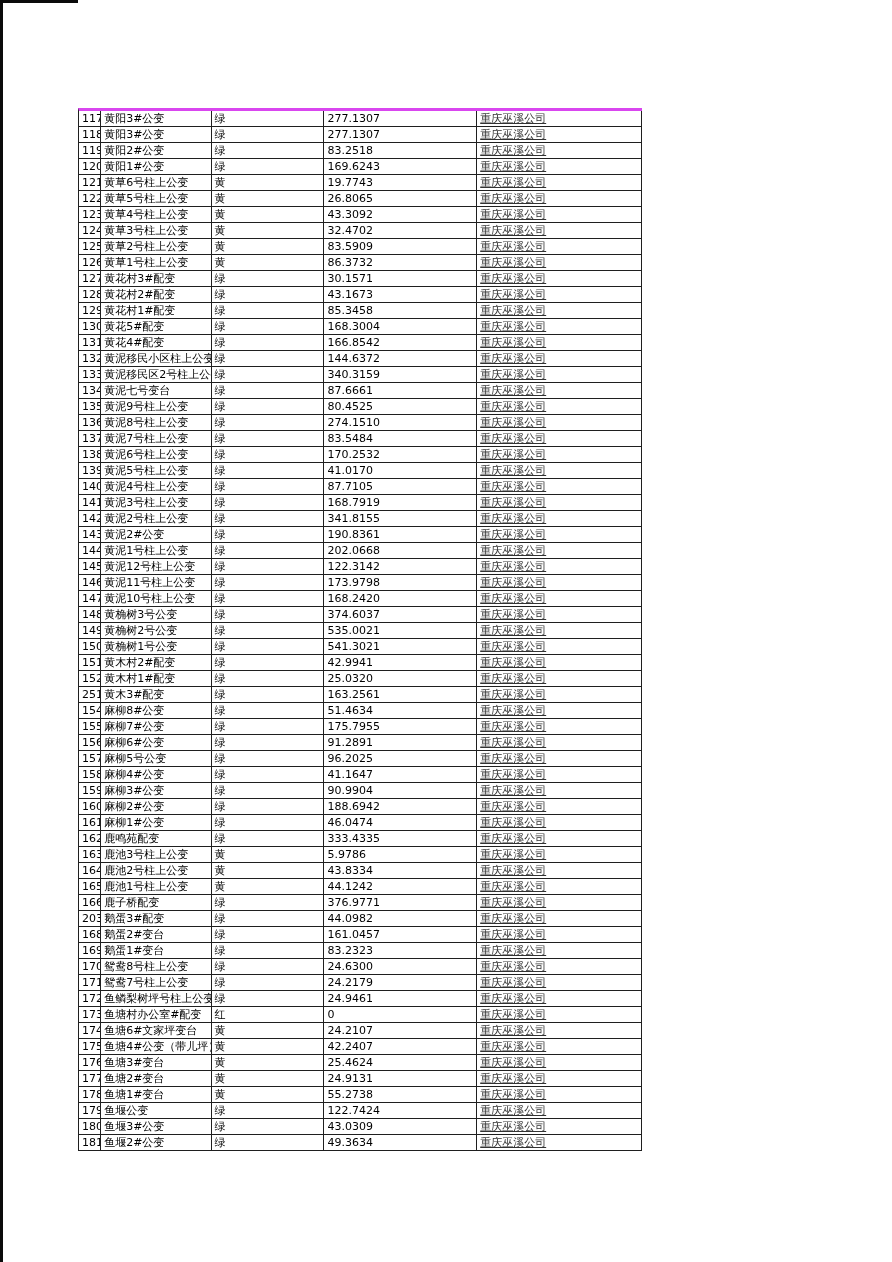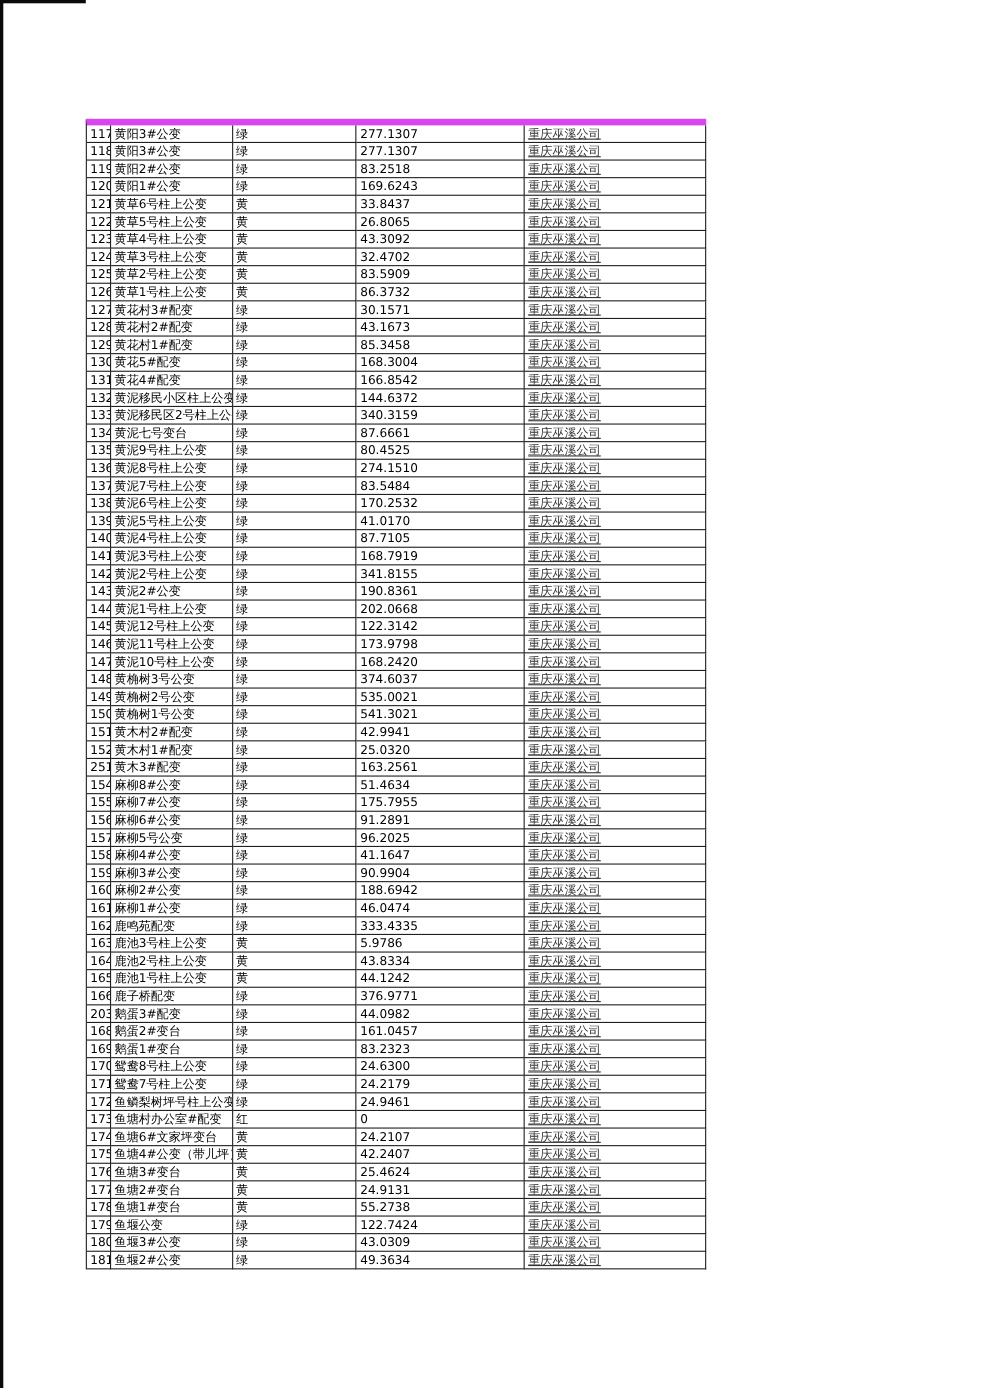--- a/index.html
+++ b/index.html
@@ -25,21 +25,21 @@
     position: absolute;
     left: 0; top: 0;
     width: 78px; height: 3px;
     background: #0a0a0a;
   }
   .sheet-table {
     position: absolute;
     left: 78px;
     top: 108px;
     width: 564px;
-    border-top: 6px solid #d946ef;
+    border-top: 3px solid #d946ef;
     border-left: 1px solid #1f1f1f;
     box-sizing: border-box;
     font-size: 11px;
     color: #000000;
   }
   .tr {
     display: flex;
     height: 16px;
     box-sizing: border-box;
   }
@@ -95,21 +95,21 @@
         <div class="td c0">120</div>
         <div class="td c1">黄阳1#公变</div>
         <div class="td c2">绿</div>
         <div class="td c3">169.6243</div>
         <div class="td c4"><span class="link">重庆巫溪公司</span></div>
       </div>
       <div class="tr">
         <div class="td c0">121</div>
         <div class="td c1">黄草6号柱上公变</div>
         <div class="td c2">黄</div>
-        <div class="td c3">33.8437</div>
+        <div class="td c3">19.7743</div>
         <div class="td c4"><span class="link">重庆巫溪公司</span></div>
       </div>
       <div class="tr">
         <div class="td c0">122</div>
         <div class="td c1">黄草5号柱上公变</div>
         <div class="td c2">黄</div>
         <div class="td c3">26.8065</div>
         <div class="td c4"><span class="link">重庆巫溪公司</span></div>
       </div>
       <div class="tr">

